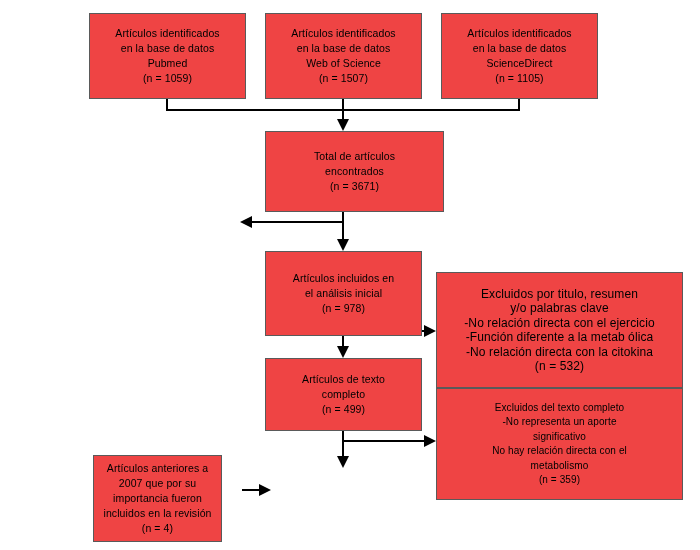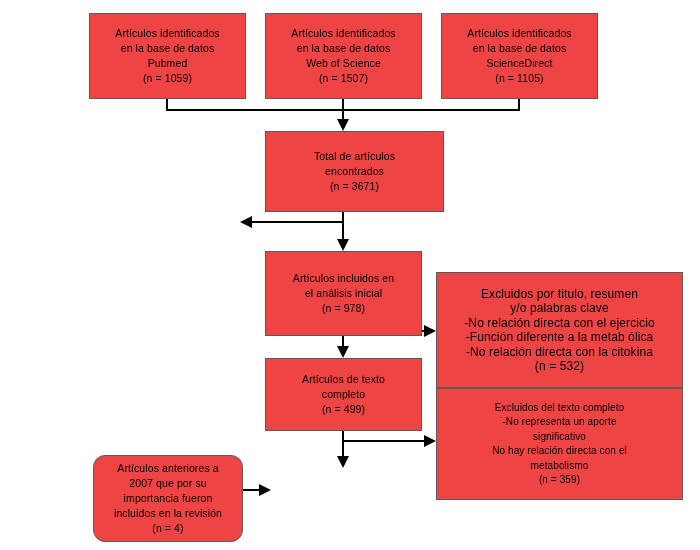--- a/index.html
+++ b/index.html
@@ -143,21 +143,21 @@
 
   <div class="node excl-lower" style="left:436px; top:388px; width:247px; height:112px; font-size:10px; line-height:14.5px;">
     <span class="node-text">Excluidos del texto completo
 -No representa un aporte
 significativo
 No hay relación directa con el
 metabolismo
 (n = 359)</span>
   </div>
 
-  <div class="node" style="left:93px; top:455px; width:150px; height:87px;border-radius:12px;">
+  <div class="node" style="left:93px; top:455px; width:129px; height:87px;">
     <span class="node-text">Artículos anteriores a
 2007 que por su
 importancia fueron
 incluidos en la revisión
 (n = 4)</span>
   </div>
 
 
 </div>
 

